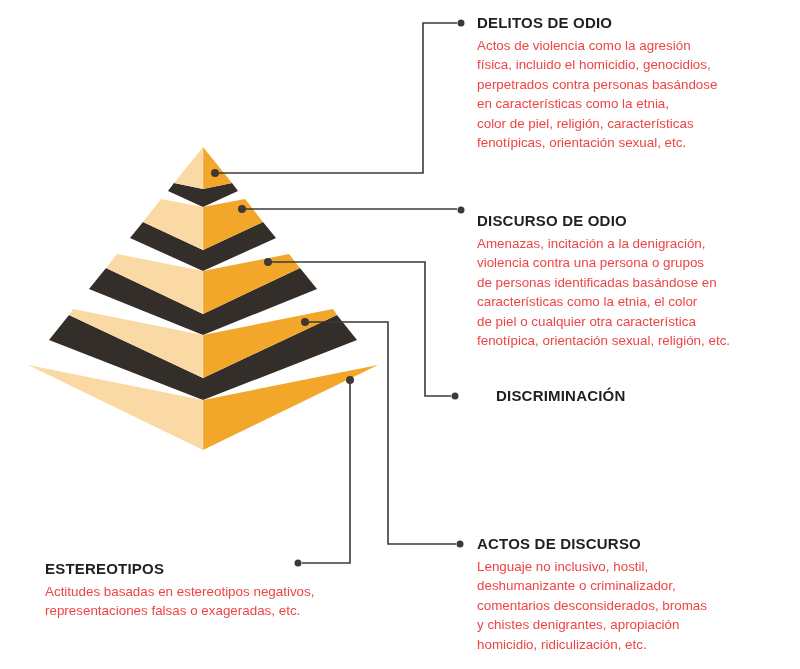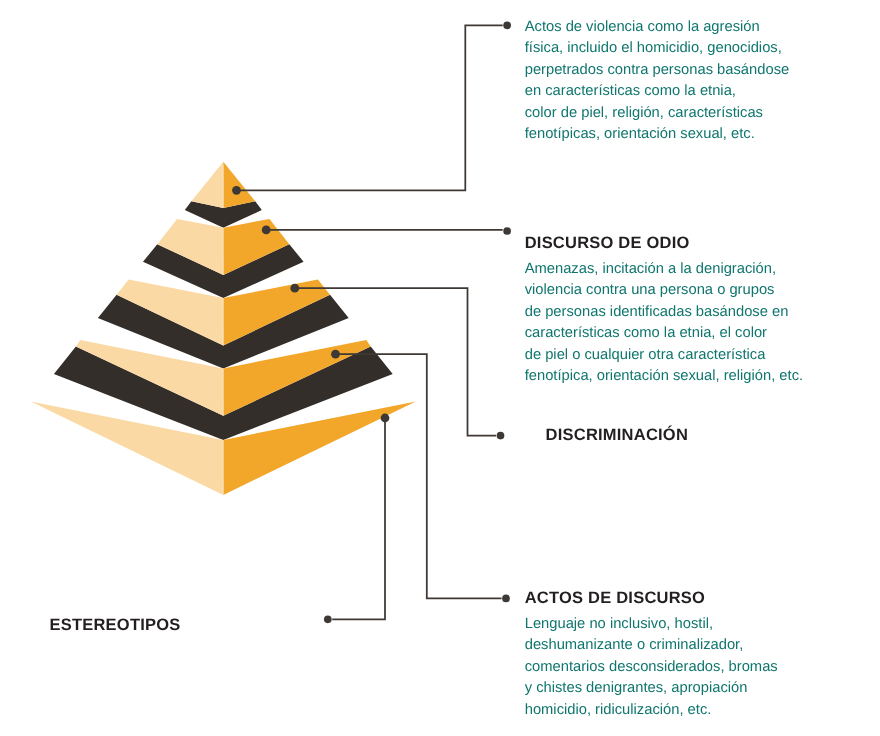--- a/index.html
+++ b/index.html
@@ -9,21 +9,21 @@
     font-family:"Liberation Sans", sans-serif;
   }
   .diagram-svg { position:absolute; left:0; top:0; }
   .label-block { position:absolute; }
   .label-block h3 {
     margin:0 0 4px 0;
     font-size:15px; line-height:18px; font-weight:700;
     letter-spacing:.2px; color:#231f20;
   }
   .label-block .desc {
-    font-size:13.4px; line-height:19.4px; color:#0f766e;
+    font-size:13.4px; line-height:19.4px; color:#ef4444;
     white-space:pre-line;
   }
   .b1 { left:477px; top:14px;  width:310px; }
   .b2 { left:477px; top:212px; width:310px; }
   .b3 { left:496px; top:387px; width:310px; }
   .b4 { left:477px; top:535px; width:310px; }
   .b5 { left:45px;  top:560px; width:340px; }
 </style>
 </head>
 <body>
@@ -79,20 +79,21 @@
       <circle cx="350" cy="380" r="4"></circle>
       <circle cx="461" cy="23" r="3.5"></circle>
       <circle cx="461" cy="210" r="3.5"></circle>
       <circle cx="455" cy="396" r="3.5"></circle>
       <circle cx="460" cy="544" r="3.5"></circle>
       <circle cx="298" cy="563" r="3.5"></circle>
     </g>
   </svg>
 
   <div class="label-block b1">
+    <h3>DELITOS DE ODIO</h3>
     <div class="desc">Actos de violencia como la agresión
 física, incluido el homicidio, genocidios,
 perpetrados contra personas basándose
 en características como la etnia,
 color de piel, religión, características
 fenotípicas, orientación sexual, etc.</div>
   </div>
 
   <div class="label-block b2">
     <h3>DISCURSO DE ODIO</h3>
@@ -112,15 +113,17 @@
     <h3>ACTOS DE DISCURSO</h3>
     <div class="desc">Lenguaje no inclusivo, hostil,
 deshumanizante o criminalizador,
 comentarios desconsiderados, bromas
 y chistes denigrantes, apropiación
 homicidio, ridiculización, etc.</div>
   </div>
 
   <div class="label-block b5">
     <h3>ESTEREOTIPOS</h3>
+    <div class="desc">Actitudes basadas en estereotipos negativos,
+representaciones falsas o exageradas, etc.</div>
   </div>
 
 </div>
 
 </body></html>

